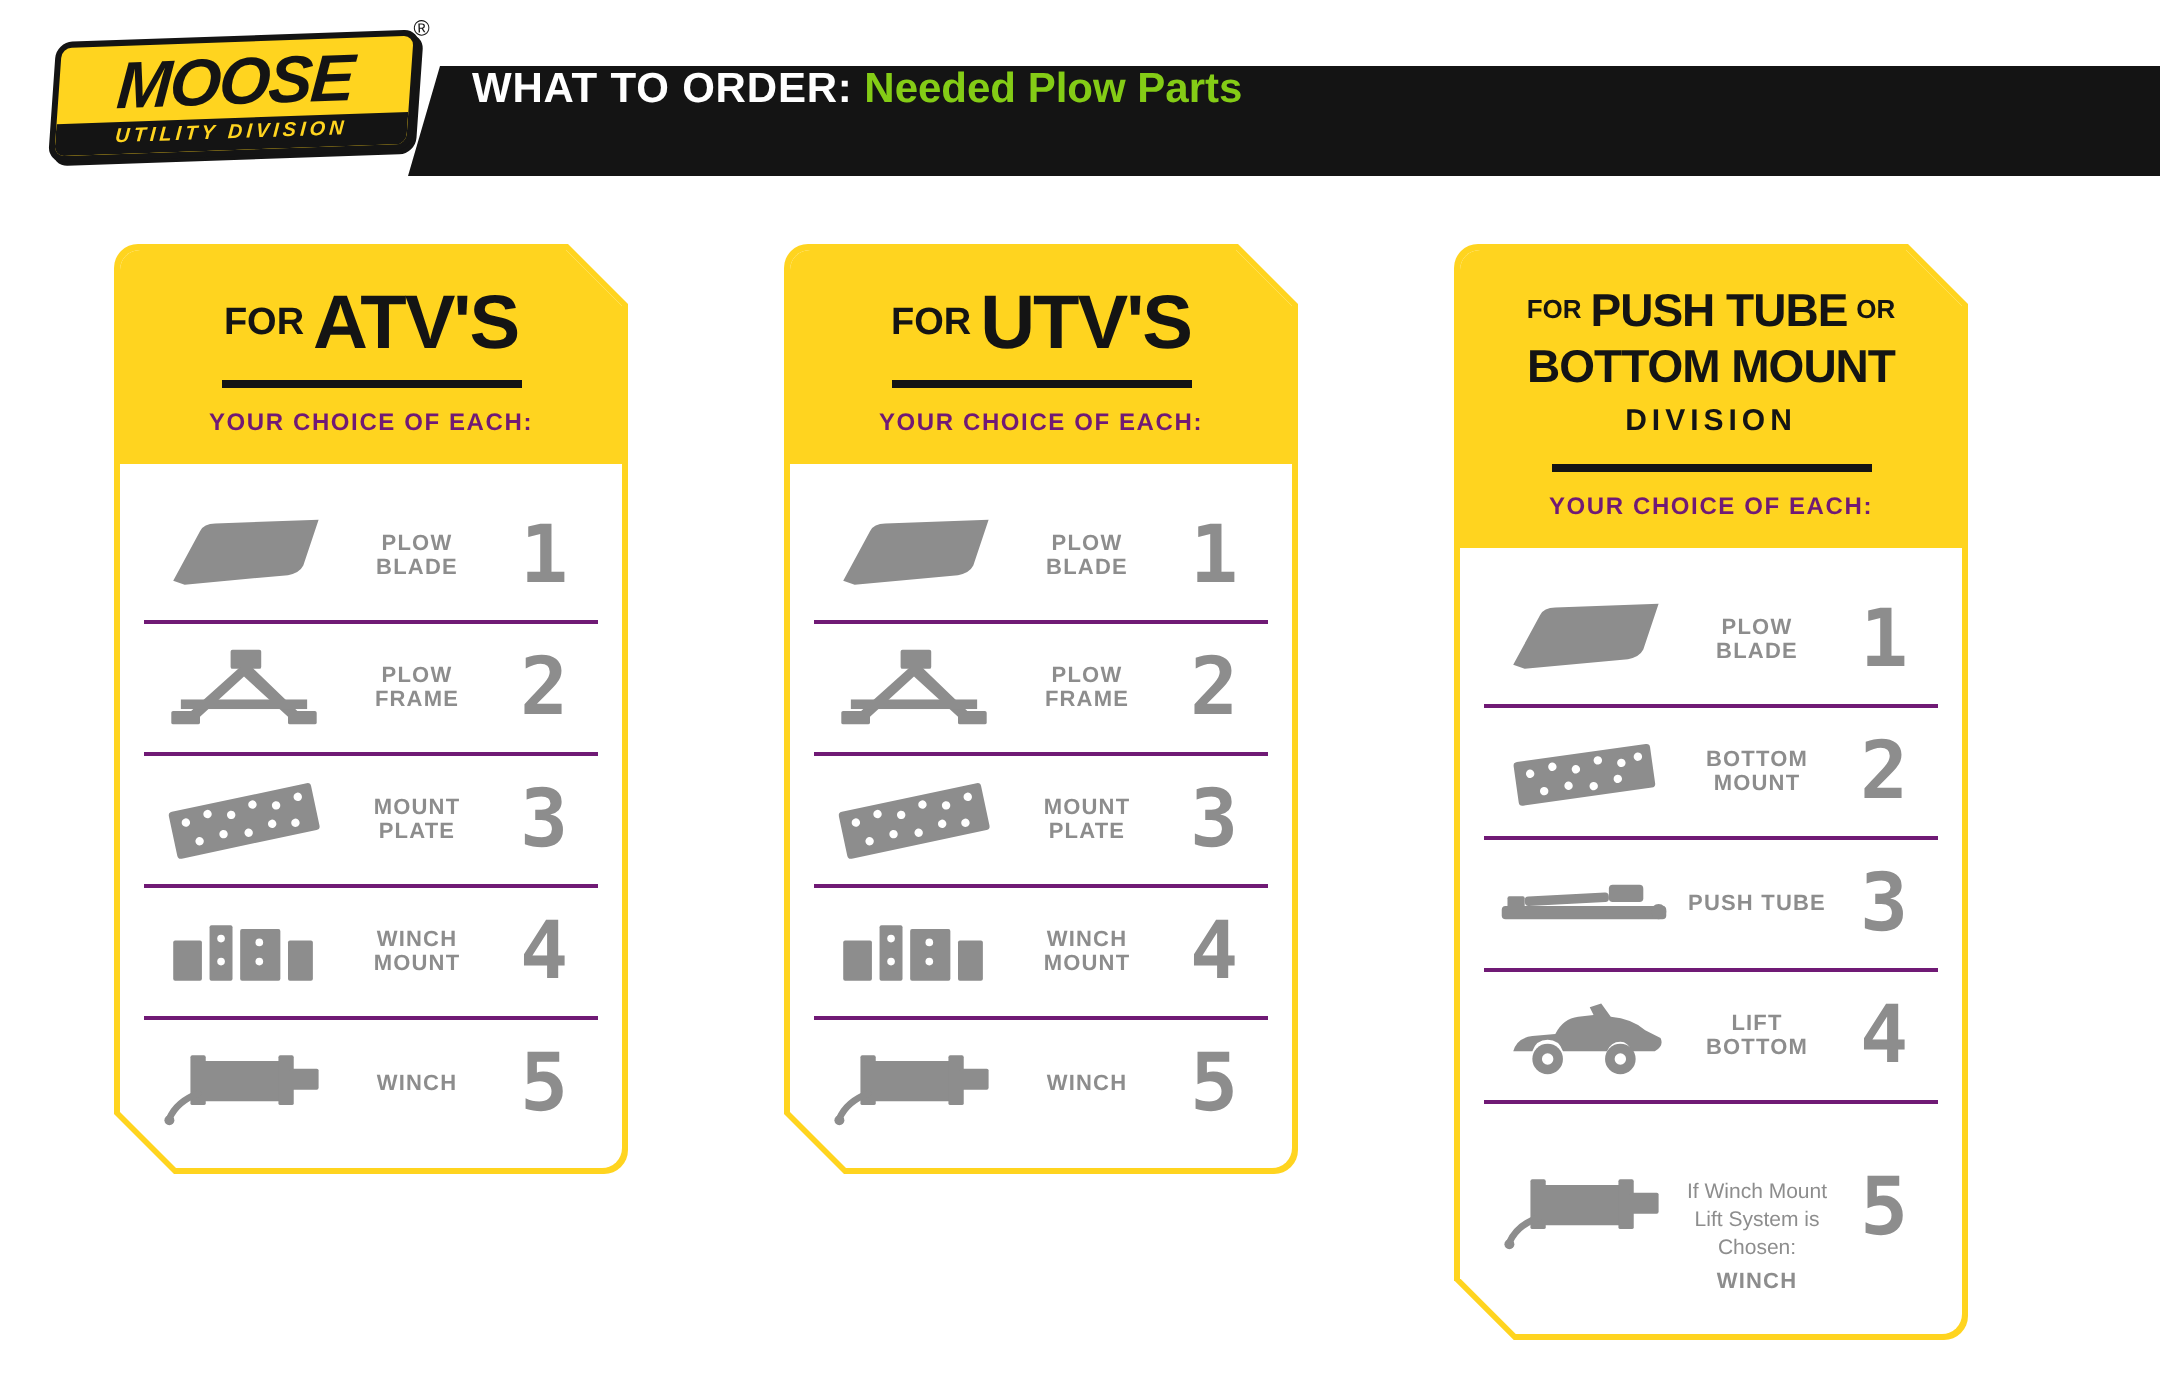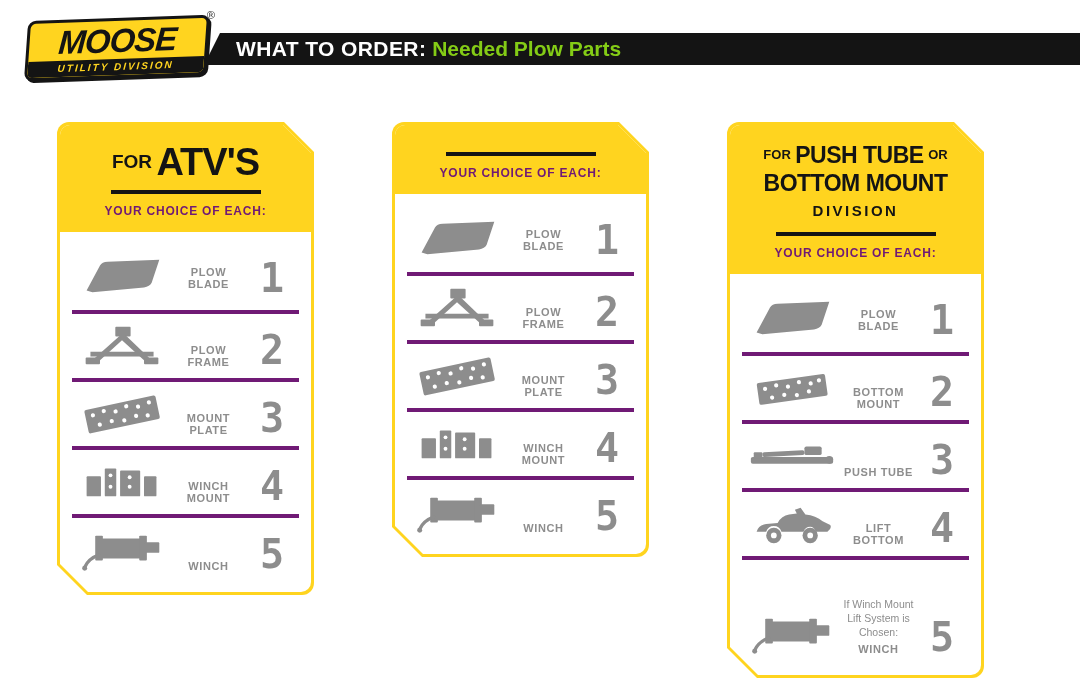--- a/index.html
+++ b/index.html
@@ -4,23 +4,23 @@
 <style>
   * { box-sizing: border-box; }
   html,body { margin:0; padding:0; background:#ffffff; }
   .page {
     position:relative; width:1080px; height:691px; background:#ffffff;
     font-family:"Liberation Sans", sans-serif; overflow:hidden;
   }
 
   
   .topbar {
-    position:absolute; left:204px; top:33px; right:0; height:32px;
+    position:absolute; left:204px; top:33px; right:0; height:55px;
     background:#141414; clip-path:polygon(16px 0, 100% 0, 100% 100%, 0 100%);
-    display:flex; align-items:center; padding-left:32px;
+    display:flex; align-items:flex-start; padding-left:32px;
   }
   .tb-bold { color:#fff; font-size:21px; font-weight:bold; letter-spacing:0.4px; }
   .tb-rest { color:#84cc16; font-size:21px; font-weight:700; white-space:pre; }
 
   
   .logo { position:absolute; left:26px; top:18px; width:182px; transform:rotate(-2deg); }
   .logo-box {
     background:#FFD41F; border:3px solid #141414; border-radius:8px;
     transform:skewX(-6deg); overflow:hidden; box-shadow:2px 2px 0 #141414;
     text-align:center;
@@ -53,21 +53,21 @@
   .t-main3{ font-size:23px; font-weight:800; letter-spacing:-0.5px; line-height:1.1; }
   .t-sys  { font-size:15px; font-weight:800; letter-spacing:2.5px; }
   .c3-line2 { margin-top:3px; }
   .c3-line3 { margin-top:5px; }
   .title-rule { width:150px; height:4px; background:#141414; margin:9px auto 10px; }
   .card3 .title-rule { width:160px; margin-top:12px; }
   .card-subtitle { font-size:12px; font-weight:bold; letter-spacing:0.8px; color:#701a75; }
 
   .card-body { padding:14px 12px 10px; }
   .row { display:flex; align-items:center; padding:10px 2px; min-height:64px; }
-  .row + .row { border-top:4px solid #701a75;align-items:flex-end; }
+  .row + .row { border-top:2px solid #701a75; }
   .row-icon { width:96px; display:flex; justify-content:center; align-items:center; }
   .icon-svg { width:88px; height:44px; fill:#8D8D8D; }
   .row-label { flex:1; text-align:center; font-size:11px; font-weight:bold; letter-spacing:0.6px; color:#8D8D8D; }
   .row-number {
     width:50px; text-align:center; font-family:"DejaVu Sans Mono", monospace;
     font-weight:bold; font-size:40px; line-height:0.9; color:#8D8D8D;
   }
   .row-label-group { flex:1; display:flex; flex-direction:column; align-items:center; gap:4px;margin-top:27px; }
   .row-note { font-size:10.5px; font-weight:400; color:#8D8D8D; text-align:center; max-width:118px; line-height:1.35; }
 
@@ -227,20 +227,24 @@
           <span class="row-label">WINCH</span>
           <span class="row-number">5</span>
         </div>
       </div>
     </div>
   </div>
 
   <div class="card card2">
     <div class="card-inner">
       <div class="card-header">
+        <div class="card-title">
+          <span class="t-for">FOR</span>
+          <span class="t-main">UTV'S</span>
+        </div>
         <div class="title-rule"></div>
         <div class="card-subtitle">YOUR CHOICE OF EACH:</div>
       </div>
       <div class="card-body">
         <div class="row">
           <span class="row-icon">
               <svg class="icon-svg">
                 <use href="#i-plow-blade"></use>
               </svg>
             </span>

